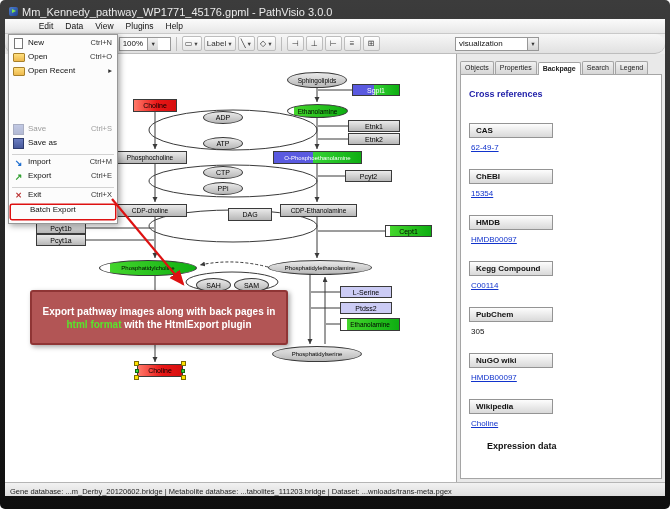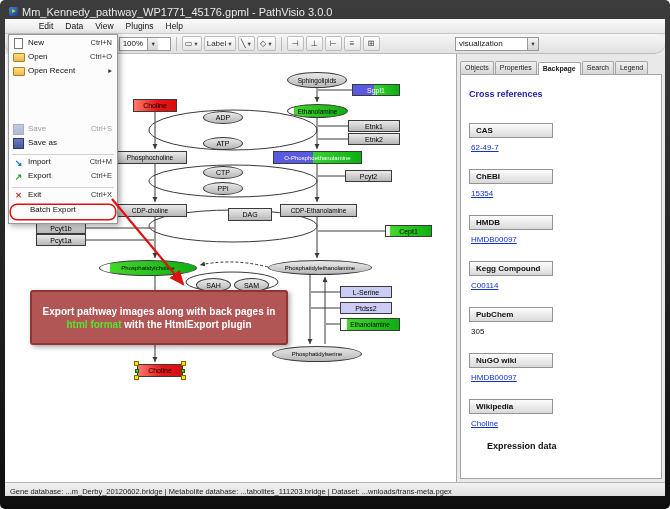--- a/index.html
+++ b/index.html
@@ -55,21 +55,21 @@
   .bp-header{display:inline-block;background:linear-gradient(#fdfdfd,#d9d9d9);border:1px solid #949494;font-size:8px;font-weight:bold;color:#111;padding:2px 6px;min-width:84px;margin-left:2px;}
   .bp-link{font-size:8px;color:#1133cc;text-decoration:underline;margin:5px 0 13px 4px;display:block;width:max-content;}
   .bp-plain{font-size:8px;color:#111;margin:5px 0 13px 4px;display:block;}
   .bp-footer{font-size:9px;font-weight:bold;color:#111;margin:3px 0 0 20px;}
   
   .statusbar{height:14px;background:linear-gradient(#f2f2f2,#dedede);border-top:1px solid #b5b5b5;font-size:7.5px;color:#222;display:flex;align-items:flex-end;padding:0 5px;white-space:nowrap;overflow:hidden;flex:none;}
   
   .filemenu{position:absolute;left:8px;top:34px;width:110px;background:#fcfcfc;border:1px solid #979797;box-shadow:2px 2px 6px rgba(0,0,0,.35);z-index:40;padding:3px 0;font-size:8px;}
   .mitem{height:14px;display:flex;padding:0 5px 0 3px;color:#111;}
   .mitem.disabled{color:#9c9c9c;margin-top:44px;}
-  .mitem.highlighted{box-shadow:0 0 0 1.5px #dd1111;border-radius:6px;margin:1px 2px;}
+  .mitem.highlighted{box-shadow:0 0 0 1.5px #dd1111;border-radius:1px;margin:1px 2px;}
   .mic{width:13px;height:11px;margin-right:3px;position:relative;flex:none;display:flex;align-items:center;justify-content:center;}
   .mlabel{flex:1;}
   .mshort{color:#333;font-size:7.5px;margin-left:6px;}
   .mitem.disabled .mshort{color:#9c9c9c;}
   .msep{height:1px;background:#d2d2d2;margin:2px 3px;}
   
   .new-file-icon::before{content:"";width:7px;height:9px;background:#fff;border:1px solid #777;display:block;}
   .open-folder-icon::before,.recent-folder-icon::before{content:"";width:10px;height:7px;background:linear-gradient(#ffdf7e,#edb94e);border:1px solid #a8812a;border-radius:1px;display:block;}
   .save-disk-icon::before,.save-as-disk-icon::before{content:"";width:9px;height:9px;background:linear-gradient(#6b7dc0,#46589b);border:1px solid #2e3c6e;display:block;}
   .mitem.disabled .save-disk-icon::before{opacity:.4;}

